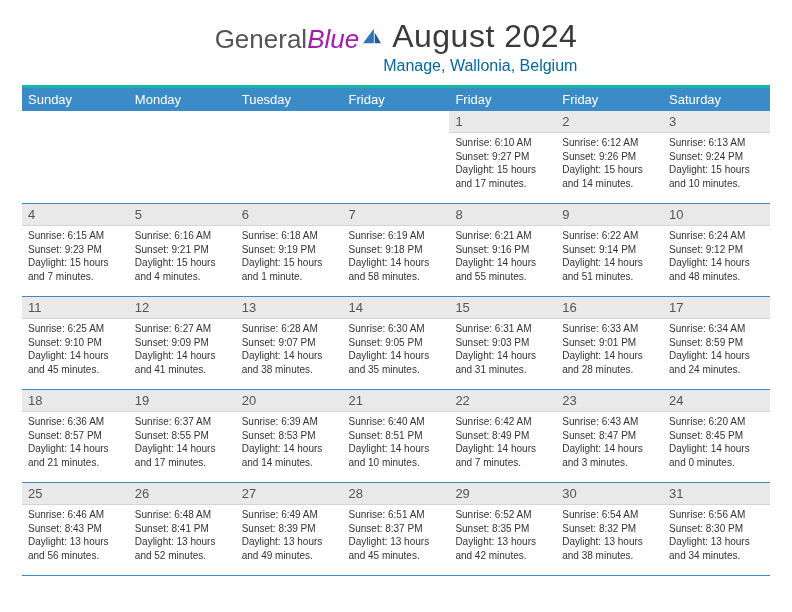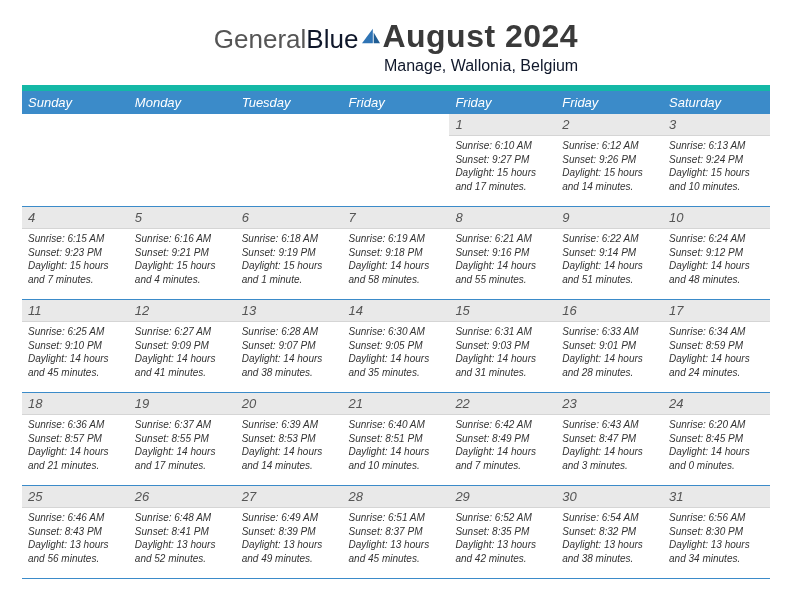--- a/index.html
+++ b/index.html
@@ -21,44 +21,43 @@
     margin-bottom: 10px;
   }
   .logo {
     display: flex;
     align-items: center;
     font-size: 26px;
     color: #555;
     font-weight: 400;
     margin-top: 6px;
   }
-  .logo .blue { color: #0f172a; font-weight: 400; }
+  .logo .blue { color: #a21caf; font-weight: 400; font-style: italic; }
   .logo-mark {
     width: 22px; height: 18px;
     margin-left: 2px;
     position: relative;
     top: -4px;
   }
   .title-block { text-align: right; }
   .title {
     font-size: 32px;
     color: #3a3a3a;
-    font-weight: 700;
+    font-weight: 400;
     letter-spacing: 0.5px;
   }
   .subtitle {
     font-size: 16px;
-    color: #0f172a;
+    color: #0369a1;
     margin-top: 2px;
   }
   .calendar {
     width: 100%;
     border-collapse: collapse;
-    border-top: 6px solid #14b8a6;
-    font-style: italic;
+    border-top: 3px solid #14b8a6;
   }
   .dow-row th {
     background: #3b8bc9;
     color: #fff;
     font-weight: 400;
     text-align: left;
     font-size: 13px;
     padding: 4px 6px;
     width: 14.28%;
   }

